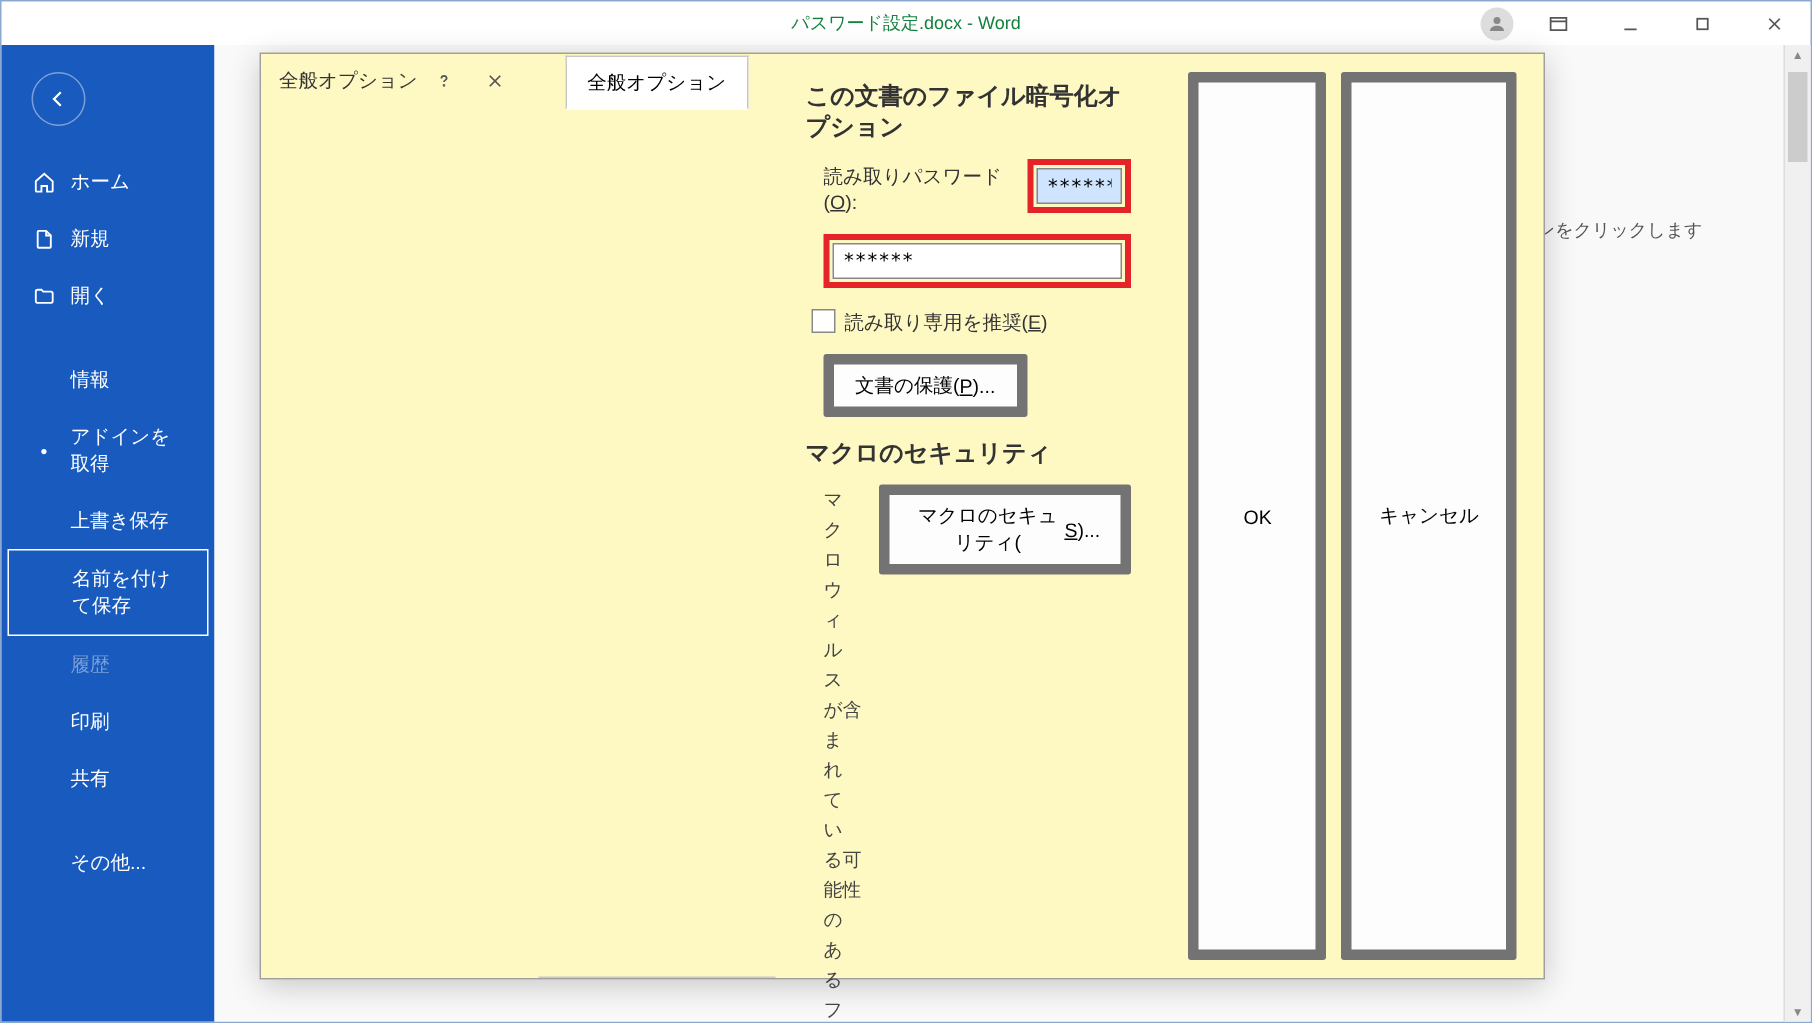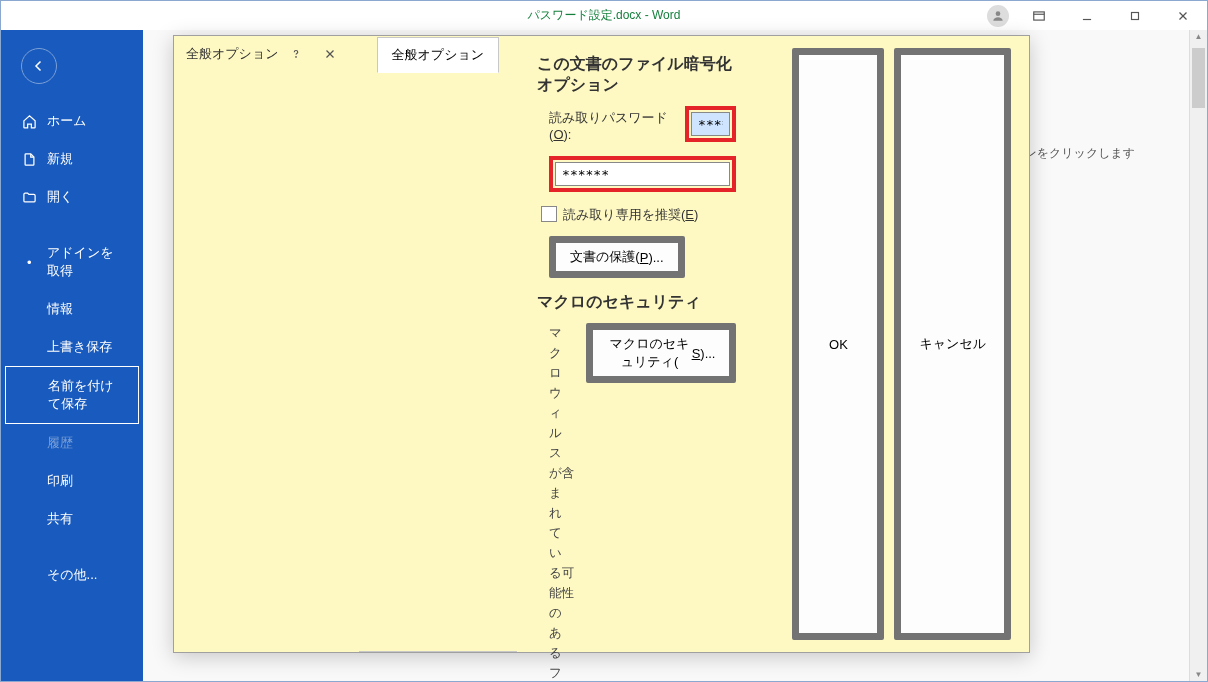--- a/index.html
+++ b/index.html
@@ -257,21 +257,20 @@
       flex: 1;
       font-size: 12.5px;
       line-height: 1.6;
       color: #444;
     }
     .dialog-footer {
       display: flex;
       justify-content: center;
       gap: 10px;
       padding: 12px 18px;
-      margin-left: 18px;
     }
     .dialog-footer .btn {
       min-width: 92px;
       padding: 6px 18px;
     }
   </style>
 </head>
 <body>
 
 <div class="titlebar">
@@ -336,25 +335,25 @@
     </div>
     <div class="sidebar-item">
       <span class="sidebar-icon">
         <svg viewBox="0 0 24 24" width="15" height="15" stroke="#fff" stroke-width="2" fill="none">
             <path d="M3 7a2 2 0 012-2h4l2 2h8a2 2 0 012 2v8a2 2 0 01-2 2H5a2 2 0 01-2-2z"></path>
           </svg>
       </span>
       <span>開く</span>
     </div>
     <div class="sidebar-spacer"></div>
+    <div class="sidebar-item sub">
+      <span>情報</span>
+    </div>
     <div class="sidebar-item sub bullet">
       <span>アドインを取得</span>
-    </div>
-    <div class="sidebar-item sub">
-      <span>情報</span>
     </div>
     <div class="sidebar-item sub">
       <span>上書き保存</span>
     </div>
     <div class="sidebar-item sub selected">
       <span>名前を付けて保存</span>
     </div>
     <div class="sidebar-item sub disabled">
       <span>履歴</span>
     </div>

